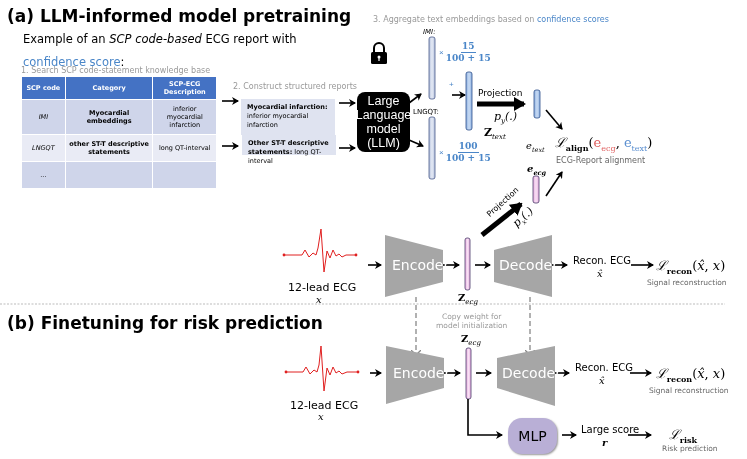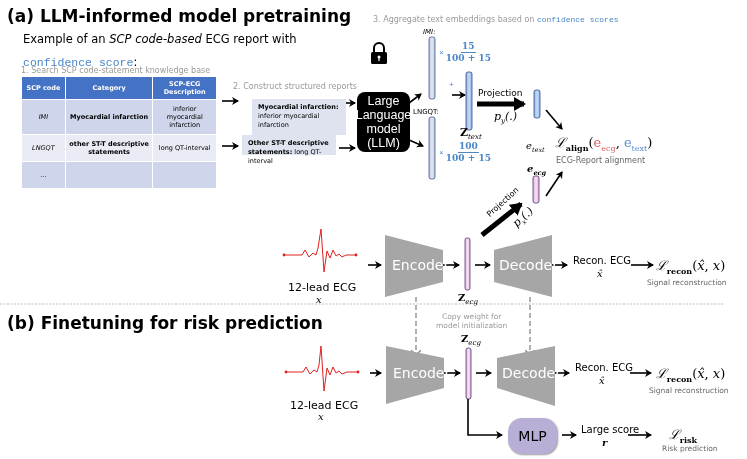--- a/index.html
+++ b/index.html
@@ -1,20 +1,20 @@
 <!DOCTYPE html>
 <html><head>
 <meta charset="utf-8">
 <style>
   html, body { margin: 0; padding: 0; background: #ffffff; }
   body { width: 747px; height: 459px; position: relative; overflow: hidden; font-family: "Liberation Sans", sans-serif; color: #000; }
   .abs { position: absolute; }
   .sec-title { font-family: "DejaVu Sans", sans-serif; font-weight: bold; font-size: 17px; }
   .example { font-size: 11.5px; line-height: 23px; font-family: "DejaVu Sans", sans-serif; }
-  .blue { color: #4a86c8; font-family: Liberation Mono, monospace; }
+  .blue { color: #4a86c8; }
   .bluebold { color: #4a86c8; font-weight: bold; }
   .step { font-size: 8px; color: #999; font-family: "DejaVu Sans", sans-serif; white-space: nowrap; }
   table.kb { border-collapse: collapse; font-family: "DejaVu Sans", sans-serif; font-size: 6.5px; }
   table.kb th { background: #4472c4; color: #fff; border: 1px solid #fff; font-weight: bold; height: 22px; text-align: center; padding: 0 2px; }
   table.kb td { border: 1px solid #fff; text-align: center; padding: 0 3px; }
   table.kb tr.r1 td { background: #cfd5ea; height: 34px; }
   table.kb tr.r2 td { background: #e9ebf5; height: 26px; }
   table.kb tr.r3 td { background: #cfd5ea; height: 26px; }
   .report { background: #dfe3f0; font-family: "DejaVu Sans", sans-serif; font-size: 6.5px; padding: 4px 6px; box-sizing: border-box; line-height: 9px; }
   .llm { background: #000; color: #fff; border-radius: 8px; text-align: center; font-size: 12.5px; line-height: 14px; display: flex; align-items: center; justify-content: center; flex-direction: column; }
@@ -149,37 +149,37 @@
   <thead>
     <tr>
       <th style="width:40px">SCP code</th>
       <th style="width:86px">Category</th>
       <th style="width:60px">SCP-ECG Description</th>
     </tr>
   </thead>
   <tbody>
     <tr class="r1">
       <td style="font-style:italic">IMI</td>
-      <td style="font-weight:bold">Myocardial infarction</td>
+      <td style="font-weight:bold">Myocardial embeddings</td>
       <td>inferior myocardial infarction</td>
     </tr>
     <tr class="r2">
       <td style="font-style:italic">LNGQT</td>
       <td style="font-weight:bold">other ST-T descriptive statements</td>
       <td>long QT-interval</td>
     </tr>
     <tr class="r3">
       <td>...</td>
       <td></td>
       <td></td>
     </tr>
   </tbody>
 </table>
 
-<div class="abs report" style="left:252px;top:99px;width:94px;height:36px">
+<div class="abs report" style="left:241px;top:99px;width:94px;height:36px">
   <b>Myocardial infarction:</b><br>
   <span>inferior myocardial infarction</span>
 </div>
 <div class="abs report" style="left:242px;top:135px;width:94px;height:20px">
   <b>Other ST-T descriptive statements:</b><span> long QT-interval</span>
 </div>
 
 <div class="abs llm" style="left:357px;top:92px;width:53px;height:60px">
   <div>Large</div>
   <div>Language</div>
@@ -201,21 +201,21 @@
 <div class="abs" style="left:439px;top:141px;display:flex;align-items:center">
   <span class="blue" style="font-size:8px;margin-right:2px">×</span>
   <span class="frac">
     <span class="num">100</span>
     <span>100 + 15</span>
   </span>
 </div>
 
 <div class="abs lbl" style="left:478px;top:88px;font-size:9px">Projection</div>
 <div class="abs math" style="left:494px;top:110px;font-size:11px;font-style:italic">p<sub style="font-size:7px">y</sub>(.)</div>
-<div class="abs math" style="left:460px;top:126px;font-size:11px;font-weight:bold">Z<sub style="font-size:7px;font-style:italic;font-weight:normal">text</sub></div>
+<div class="abs math" style="left:484px;top:126px;font-size:11px;font-weight:bold">Z<sub style="font-size:7px;font-style:italic;font-weight:normal">text</sub></div>
 <div class="abs math" style="left:526px;top:140px;font-size:10px;font-weight:normal;font-style:italic">e<sub style="font-size:6.5px">text</sub></div>
 <div class="abs math" style="left:527px;top:163px;font-size:10px;font-weight:bold;font-style:italic">e<sub style="font-size:6.5px">ecg</sub></div>
 
 <div class="abs math" style="left:555px;top:133px;font-size:13px;white-space:nowrap"><i style="font-family:'DejaVu Serif',serif">ℒ</i><sub style="font-size:8px;font-weight:bold">align</sub>(<span class="red">e<sub style="font-size:8px">ecg</sub></span>, <span class="txtblue">e<sub style="font-size:8px">text</sub></span>)</div>
 <div class="abs sub" style="left:556px;top:156px;font-size:8px">ECG-Report alignment</div>
 
 <div class="abs lbl" style="left:485px;top:212px;font-size:8px;transform:rotate(-42deg);transform-origin:left top">Projection</div>
 <div class="abs math" style="left:510px;top:220px;font-size:11px;font-style:italic;transform:rotate(-42deg);transform-origin:left top">p<sub style="font-size:7px">x</sub>(.)</div>
 
 <div class="abs lbl" style="left:288px;top:281px;font-size:11px">12-lead ECG</div>

